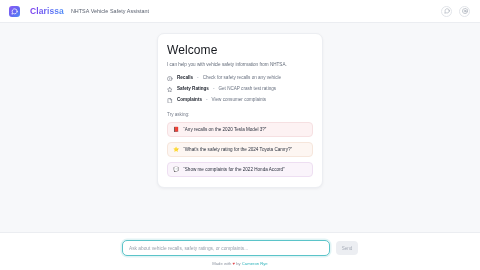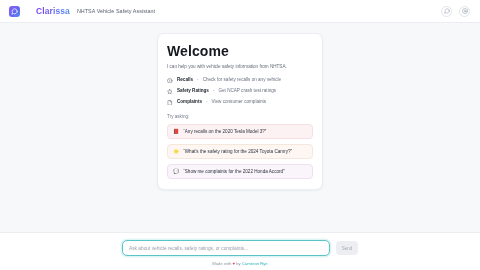--- a/index.html
+++ b/index.html
@@ -25,21 +25,21 @@
     background: #ffffff;
     border-bottom: 1px solid #ebedf1;
     display: flex;
     align-items: center;
     padding: 0 10px 0 9px;
   }
 
   .brand {
     display: flex;
     align-items: center;
-    gap: 16px;
+    gap: 10px;
   }
 
   .brand-logo {
     width: 11px;
     height: 11px;
     border-radius: 3px;
     background: linear-gradient(135deg, #8b5cf6 0%, #6366f1 55%, #4f8ef7 100%);
     display: flex;
     align-items: center;
     justify-content: center;
@@ -101,22 +101,22 @@
     width: 166px;
     background: #ffffff;
     border: 1px solid #eceef2;
     border-radius: 7px;
     box-shadow: 0 1px 3px rgba(16,24,40,.05);
     padding: 9px 9px 10px 9px;
     height: fit-content;
   }
 
   .welcome-title {
-    font-size: 14px;
-    font-weight: bold;
+    font-size: 12px;
+    font-weight: normal;
     color: #16191f;
     letter-spacing: .1px;
   }
 
   .welcome-sub {
     margin-top: 5px;
     font-size: 4.6px;
     color: #646c7a;
     line-height: 1.4;
   }

